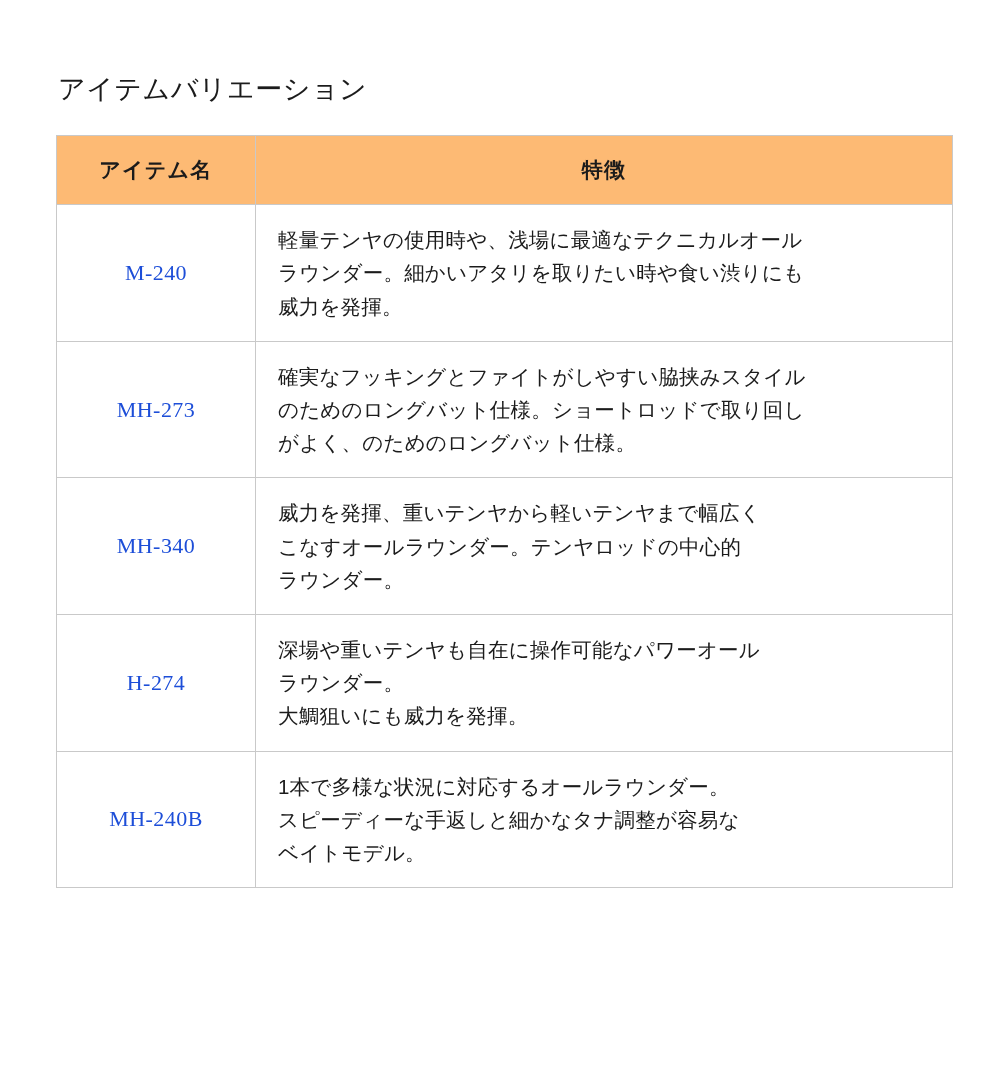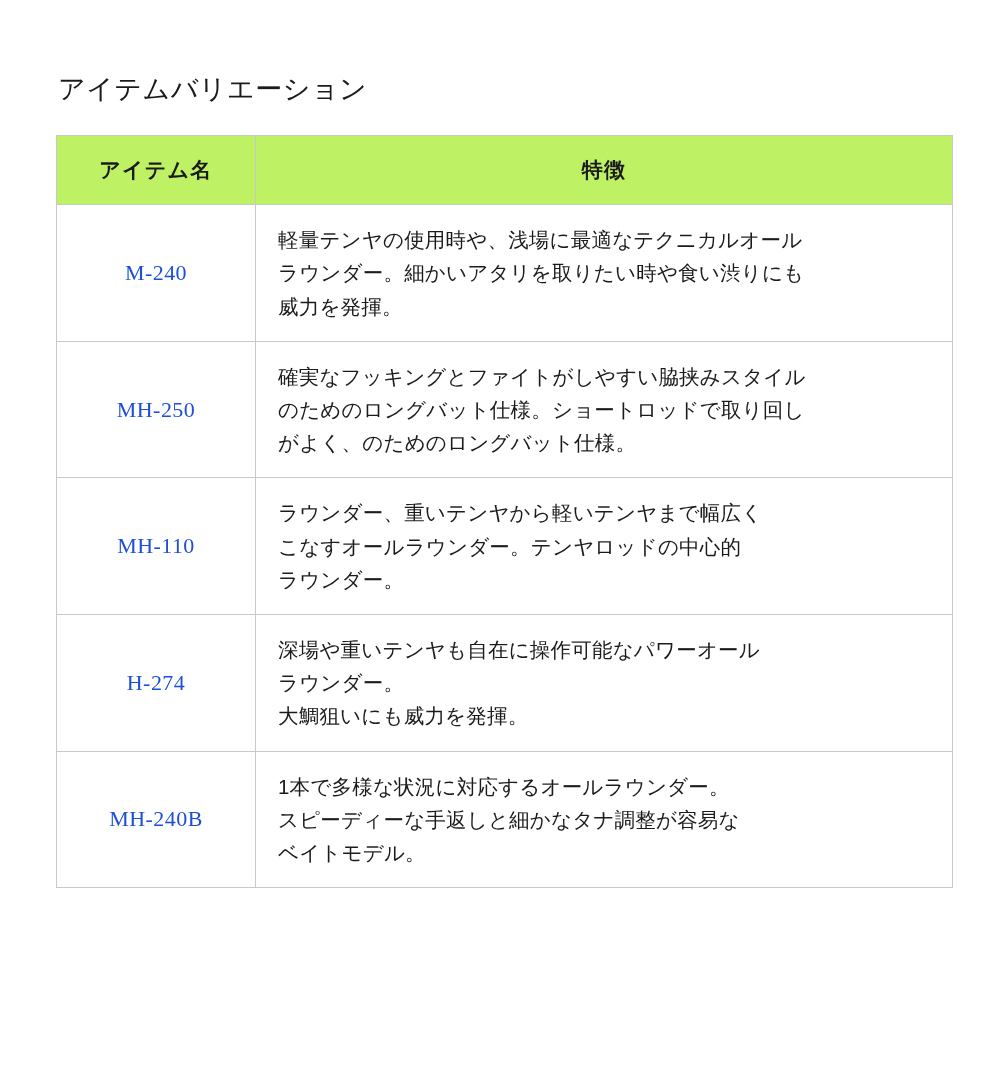--- a/index.html
+++ b/index.html
@@ -33,21 +33,21 @@
     width: 890px;
     table-layout: fixed;
     background: #ffffff;
   }
   table.variation-table th,
   table.variation-table td {
     border: 1px solid #c9c9c9;
     vertical-align: middle;
   }
   thead th {
-    background: #bef264;
+    background: #fdba74;
     font-weight: 700;
     font-size: 21px;
     color: #1b1b1b;
     height: 66px;
     letter-spacing: 0.06em;
   }
   th.col-name { width: 196px; }
   th.col-feature { width: 694px; }
   td.item-name {
     text-align: center;
@@ -83,31 +83,31 @@
     <tbody>
       <tr>
         <td class="item-name">M-240</td>
         <td class="item-feature">
           <span class="line">軽量テンヤの使用時や、浅場に最適なテクニカルオール</span>
           <span class="line">ラウンダー。細かいアタリを取りたい時や食い渋りにも</span>
           <span class="line">威力を発揮。</span>
         </td>
       </tr>
       <tr>
-        <td class="item-name">MH-250</td>
+        <td class="item-name">MH-273</td>
         <td class="item-feature">
           <span class="line">確実なフッキングとファイトがしやすい脇挟みスタイル</span>
           <span class="line">のためのロングバット仕様。ショートロッドで取り回し</span>
           <span class="line">がよく、のためのロングバット仕様。</span>
         </td>
       </tr>
       <tr>
-        <td class="item-name">MH-110</td>
+        <td class="item-name">MH-340</td>
         <td class="item-feature">
-          <span class="line">ラウンダー、重いテンヤから軽いテンヤまで幅広く</span>
+          <span class="line">威力を発揮、重いテンヤから軽いテンヤまで幅広く</span>
           <span class="line">こなすオールラウンダー。テンヤロッドの中心的</span>
           <span class="line">ラウンダー。</span>
         </td>
       </tr>
       <tr>
         <td class="item-name">H-274</td>
         <td class="item-feature">
           <span class="line">深場や重いテンヤも自在に操作可能なパワーオール</span>
           <span class="line">ラウンダー。</span>
           <span class="line">大鯛狙いにも威力を発揮。</span>

